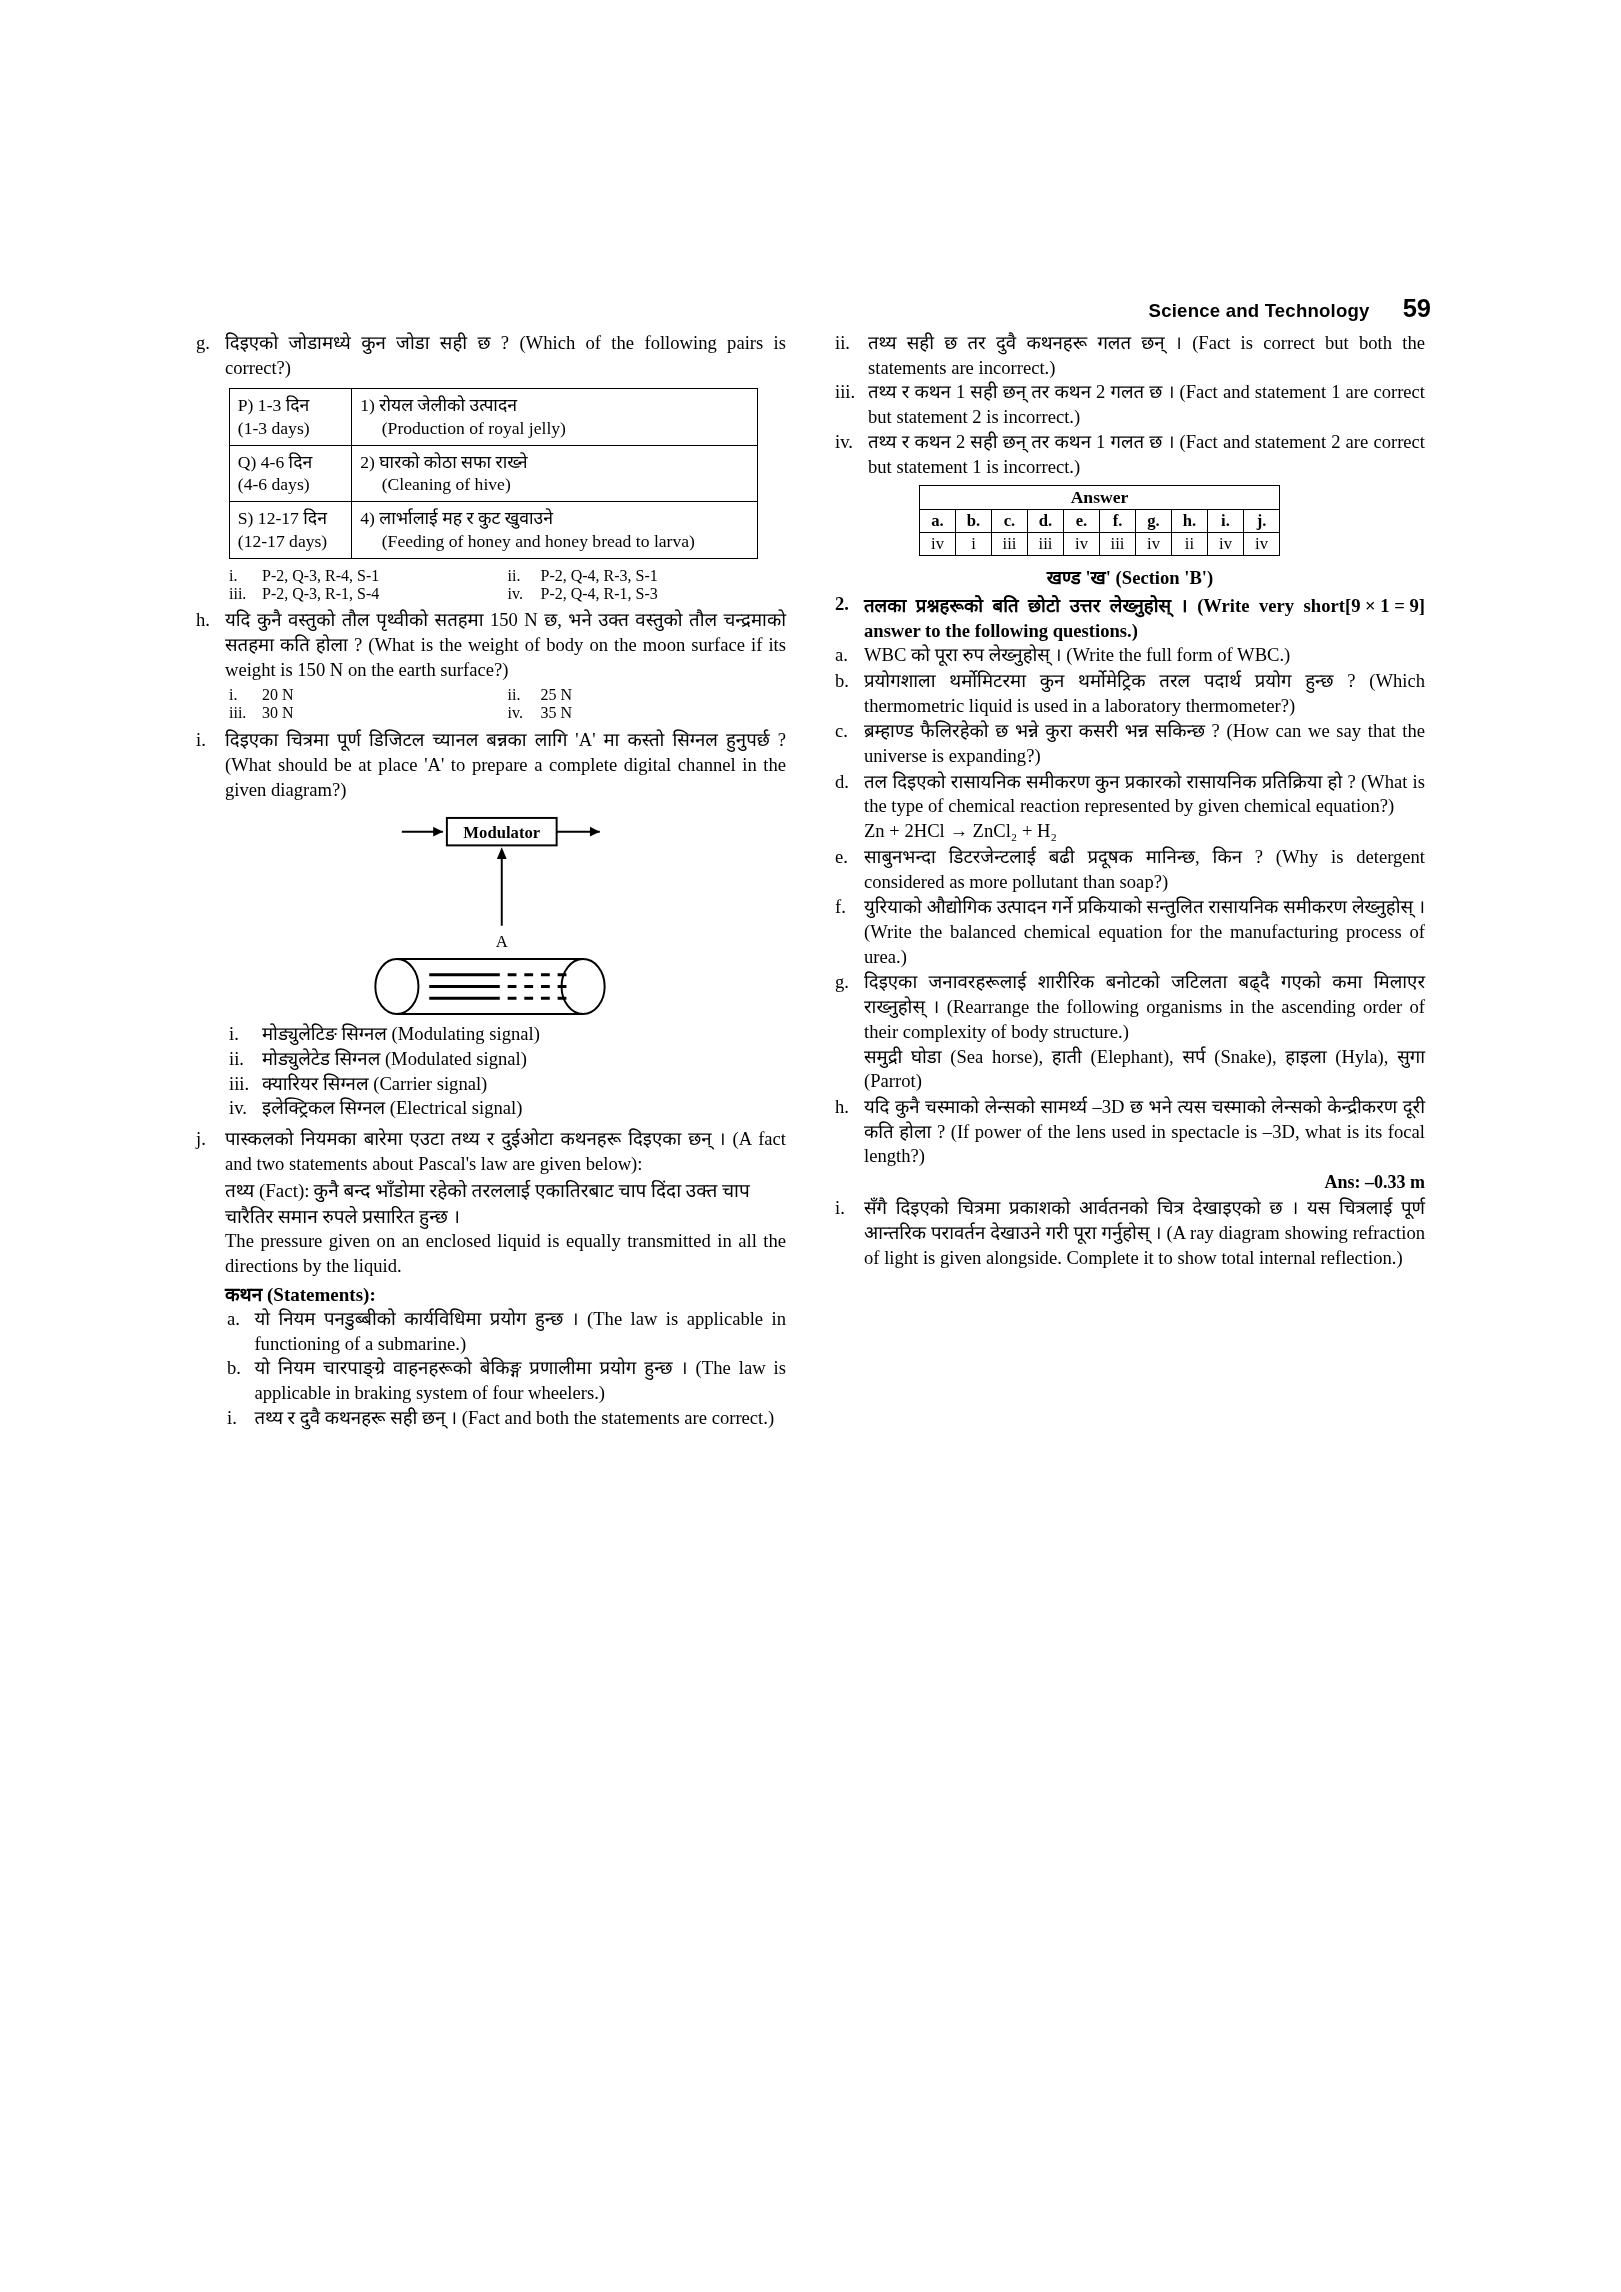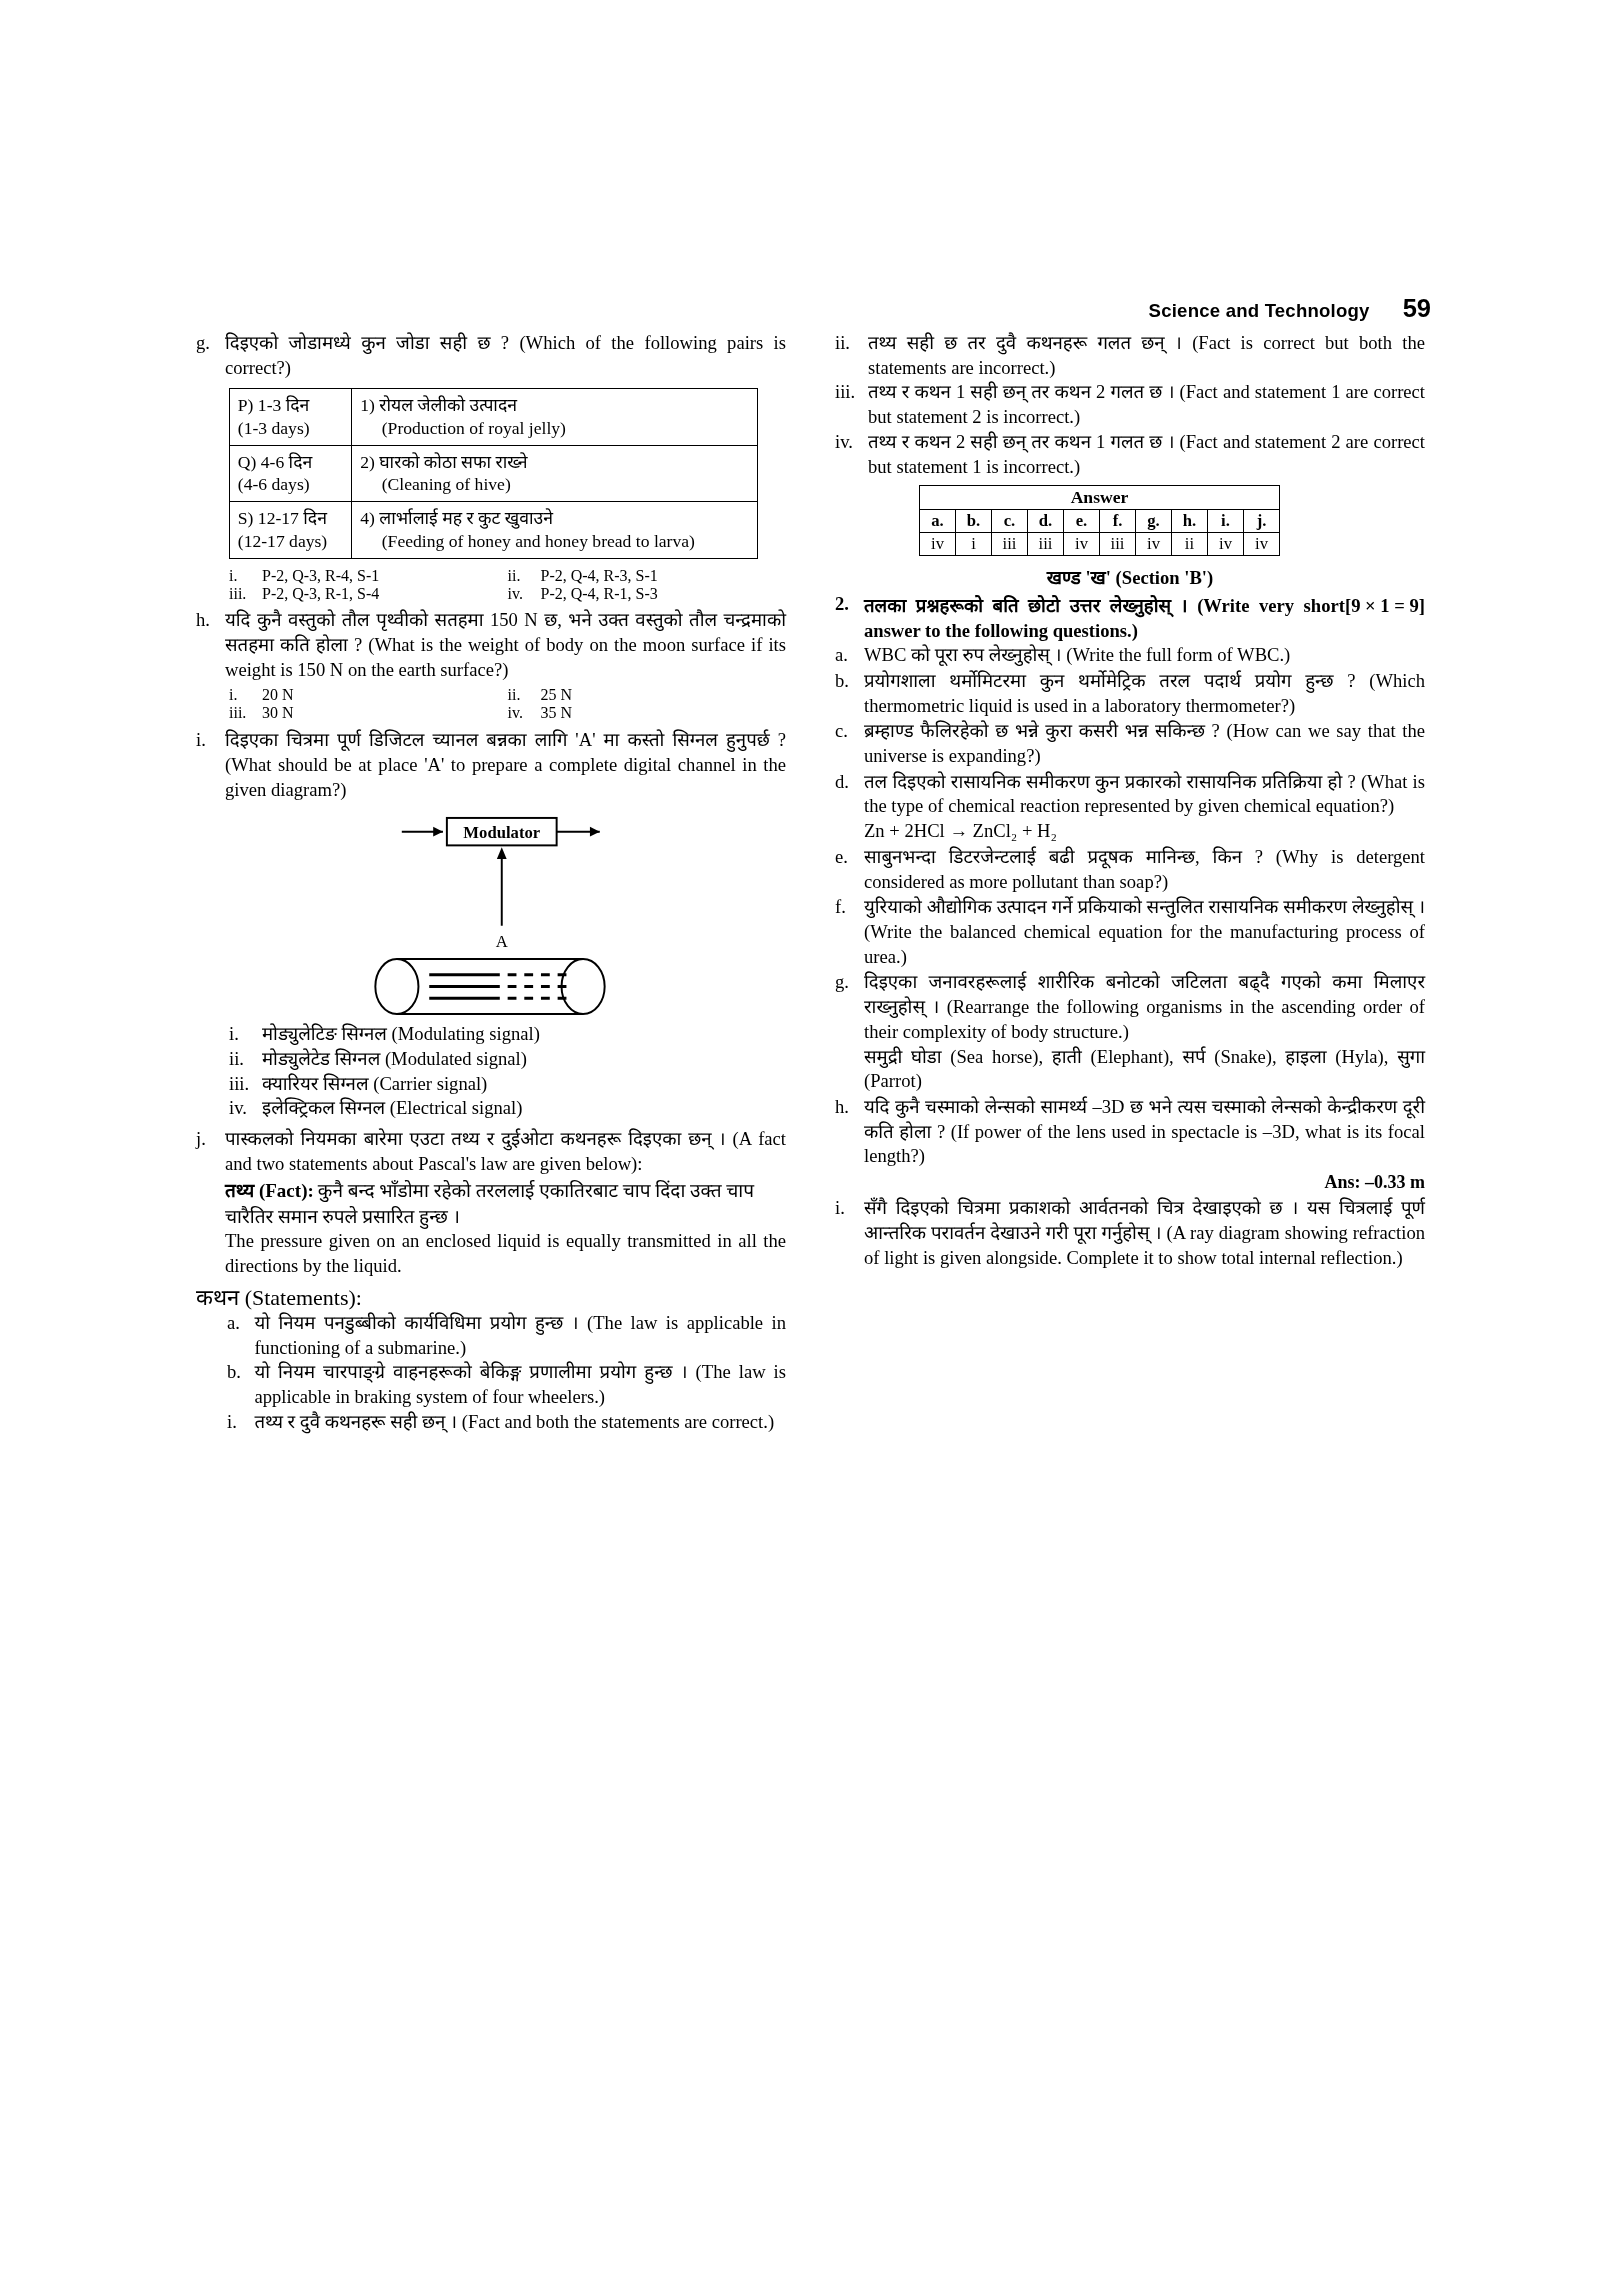--- a/index.html
+++ b/index.html
@@ -239,26 +239,26 @@
         <div class="mk">iv.</div>
         <div class="bd np">इलेक्ट्रिकल सिग्नल (Electrical signal)</div>
       </div>
 
       <div class="item">
         <div class="mk">j.</div>
         <div class="bd np">पास्कलको नियमका बारेमा एउटा तथ्य र दुईओटा कथनहरू दिइएका छन् । (A fact and two statements about Pascal's law are given below):</div>
       </div>
 
       <div style="margin-left:29px">
-        <span style="font-weight:bold;font-size:19px">तथ्य (Fact):</span>
+        <span style="font-weight:normal;font-size:19px">तथ्य (Fact):</span>
         <span style="font-size:19px">कुनै बन्द भाँडोमा रहेको तरललाई एकातिरबाट चाप दिंदा उक्त चाप चारैतिर समान रुपले प्रसारित हुन्छ ।</span>
       </div>
       <div style="margin-left:29px;font-size:18.6px;text-align:justify;line-height:1.33">The pressure given on an enclosed liquid is equally transmitted in all the directions by the liquid.</div>
 
-      <div style="font-weight:normal;font-size:22px;margin-top:2px">कथन (Statements):</div>
+      <div style="margin-left:29px;font-weight:bold;font-size:19px;margin-top:2px">कथन (Statements):</div>
 
       <div class="sub">
         <div class="mk">a.</div>
         <div class="bd np">यो नियम पनडुब्बीको कार्यविधिमा प्रयोग हुन्छ । (The law is applicable in functioning of a submarine.)</div>
       </div>
       <div class="sub">
         <div class="mk">b.</div>
         <div class="bd np">यो नियम चारपाङ्ग्रे वाहनहरूको बेकिङ्ग प्रणालीमा प्रयोग हुन्छ । (The law is applicable in braking system of four wheelers.)</div>
       </div>
       <div class="sub">

